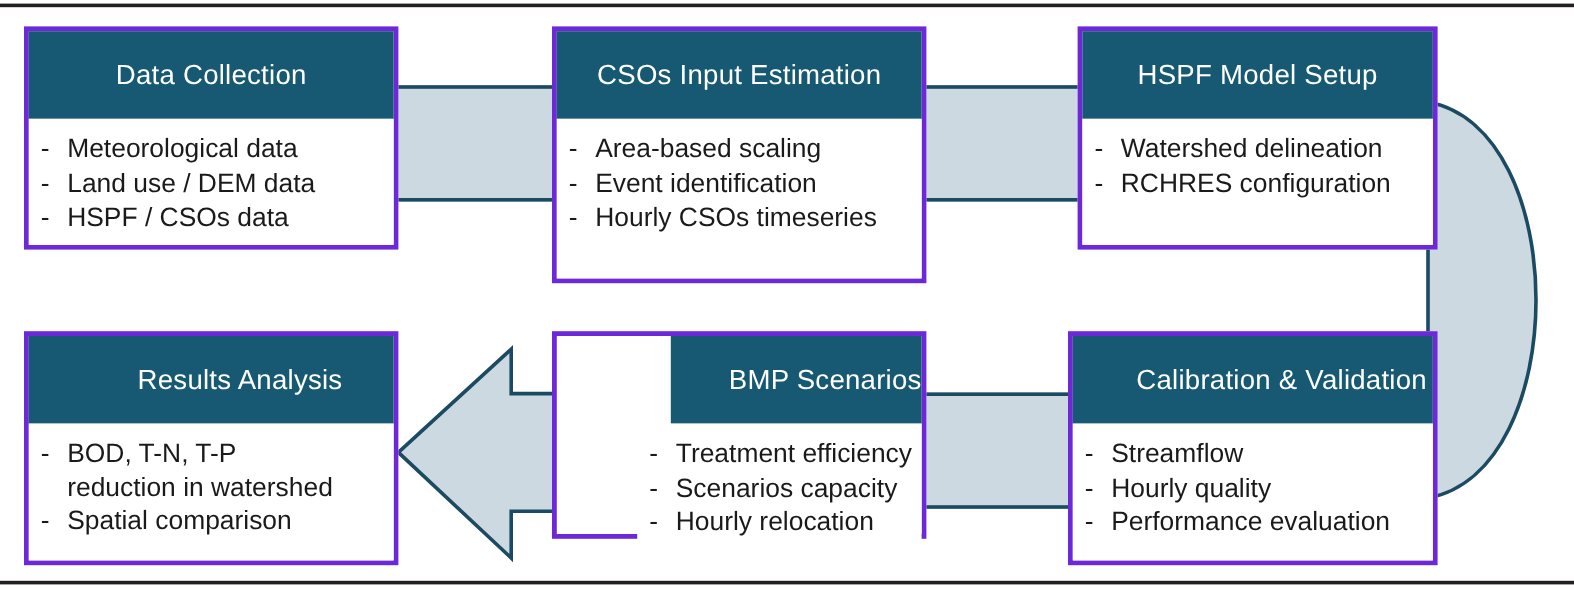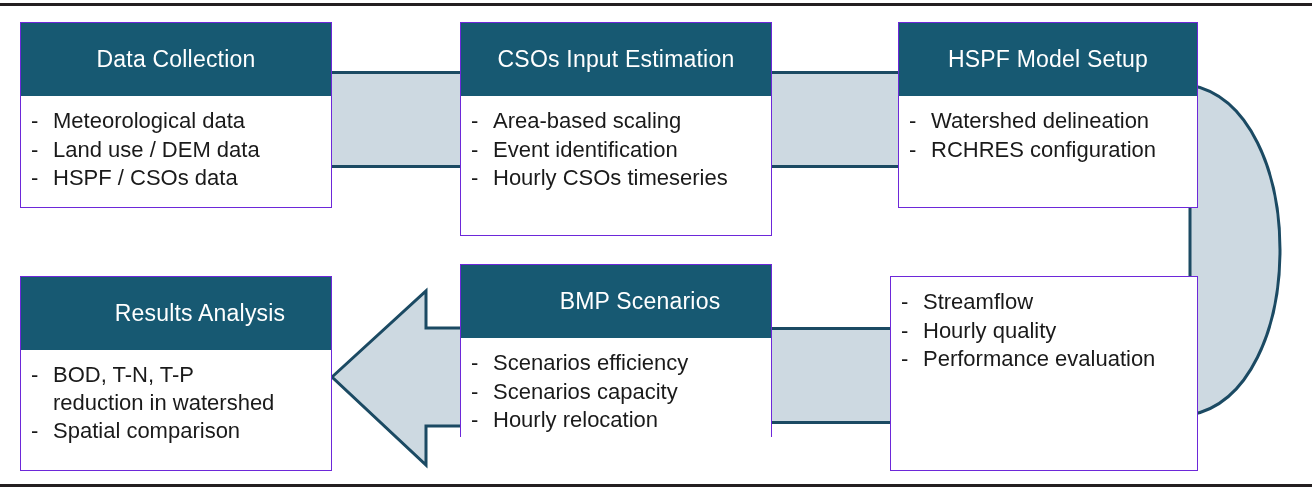--- a/index.html
+++ b/index.html
@@ -45,21 +45,21 @@
   .arrow-connector {
     position: absolute;
     z-index: 1;
   }
 
   
   .box {
     position: absolute;
     box-sizing: border-box;
     background: #ffffff;
-    border: 1px solid #6d28d9;
+    border: 4px solid #6d28d9;
     z-index: 3;
     display: flex;
     flex-direction: column;
   }
   .box-header {
     background: #175972;
     color: #ffffff;
     box-sizing: border-box;
     display: flex;
     align-items: center;
@@ -180,39 +180,40 @@
         <span class="bullet-text">BOD, T-N, T-P
 reduction in watershed</span>
       </div>
       <div class="bullet-row">
         <span class="bullet-dash">-</span>
         <span class="bullet-text">Spatial comparison</span>
       </div>
     </div>
   </div>
 
-  <div class="box row-bottom" style="left:460px; top:264px; width:312px; height:173px;">
+  <div class="box row-bottom" style="left:460px; top:276px; width:312px; height:173px;align-items:flex-end;">
     <div class="box-header">BMP Scenarios</div>
     <div class="box-body">
       <div class="bullet-row">
         <span class="bullet-dash">-</span>
-        <span class="bullet-text">Scenarios efficiency</span>
+        <span class="bullet-text">Treatment efficiency</span>
       </div>
       <div class="bullet-row">
         <span class="bullet-dash">-</span>
         <span class="bullet-text">Scenarios capacity</span>
       </div>
       <div class="bullet-row">
         <span class="bullet-dash">-</span>
         <span class="bullet-text">Hourly relocation</span>
       </div>
     </div>
   </div>
 
   <div class="box row-bottom" style="left:890px; top:276px; width:308px; height:195px;">
+    <div class="box-header">Calibration &amp; Validation</div>
     <div class="box-body">
       <div class="bullet-row">
         <span class="bullet-dash">-</span>
         <span class="bullet-text">Streamflow</span>
       </div>
       <div class="bullet-row">
         <span class="bullet-dash">-</span>
         <span class="bullet-text">Hourly quality</span>
       </div>
       <div class="bullet-row">

